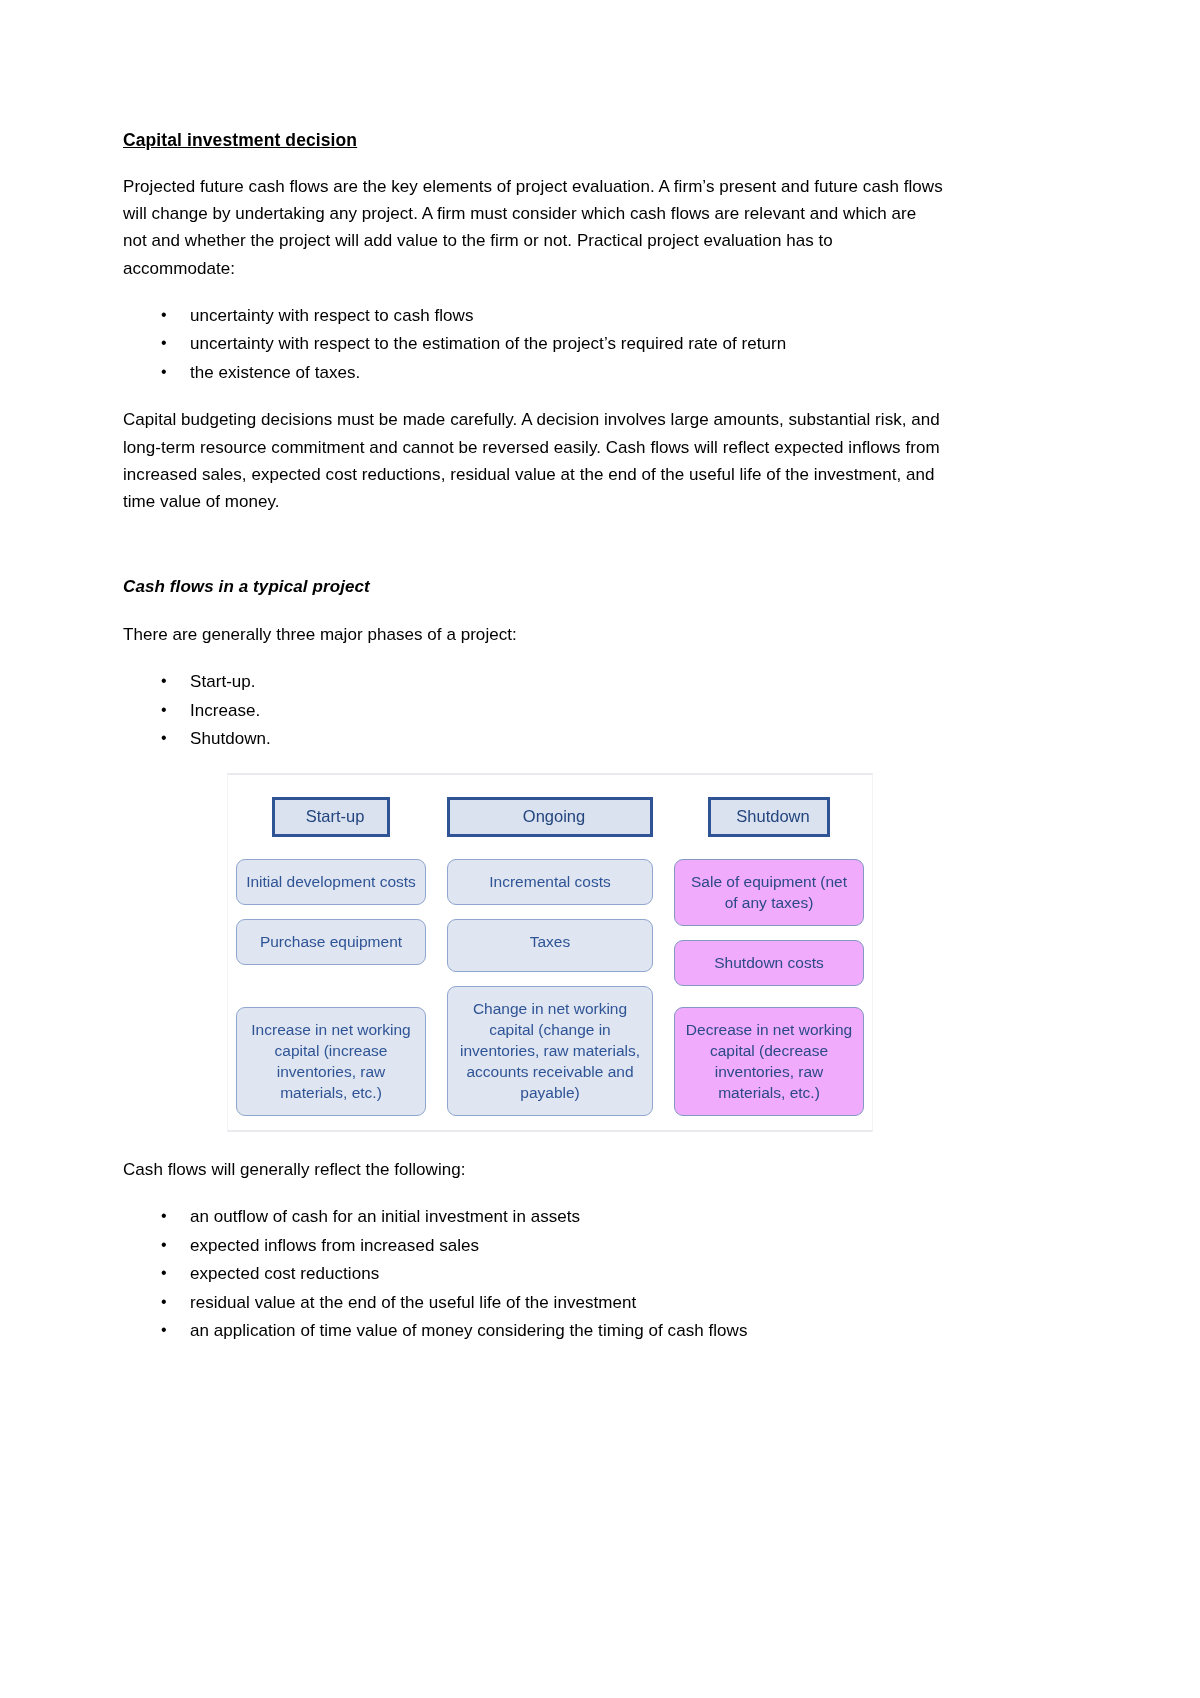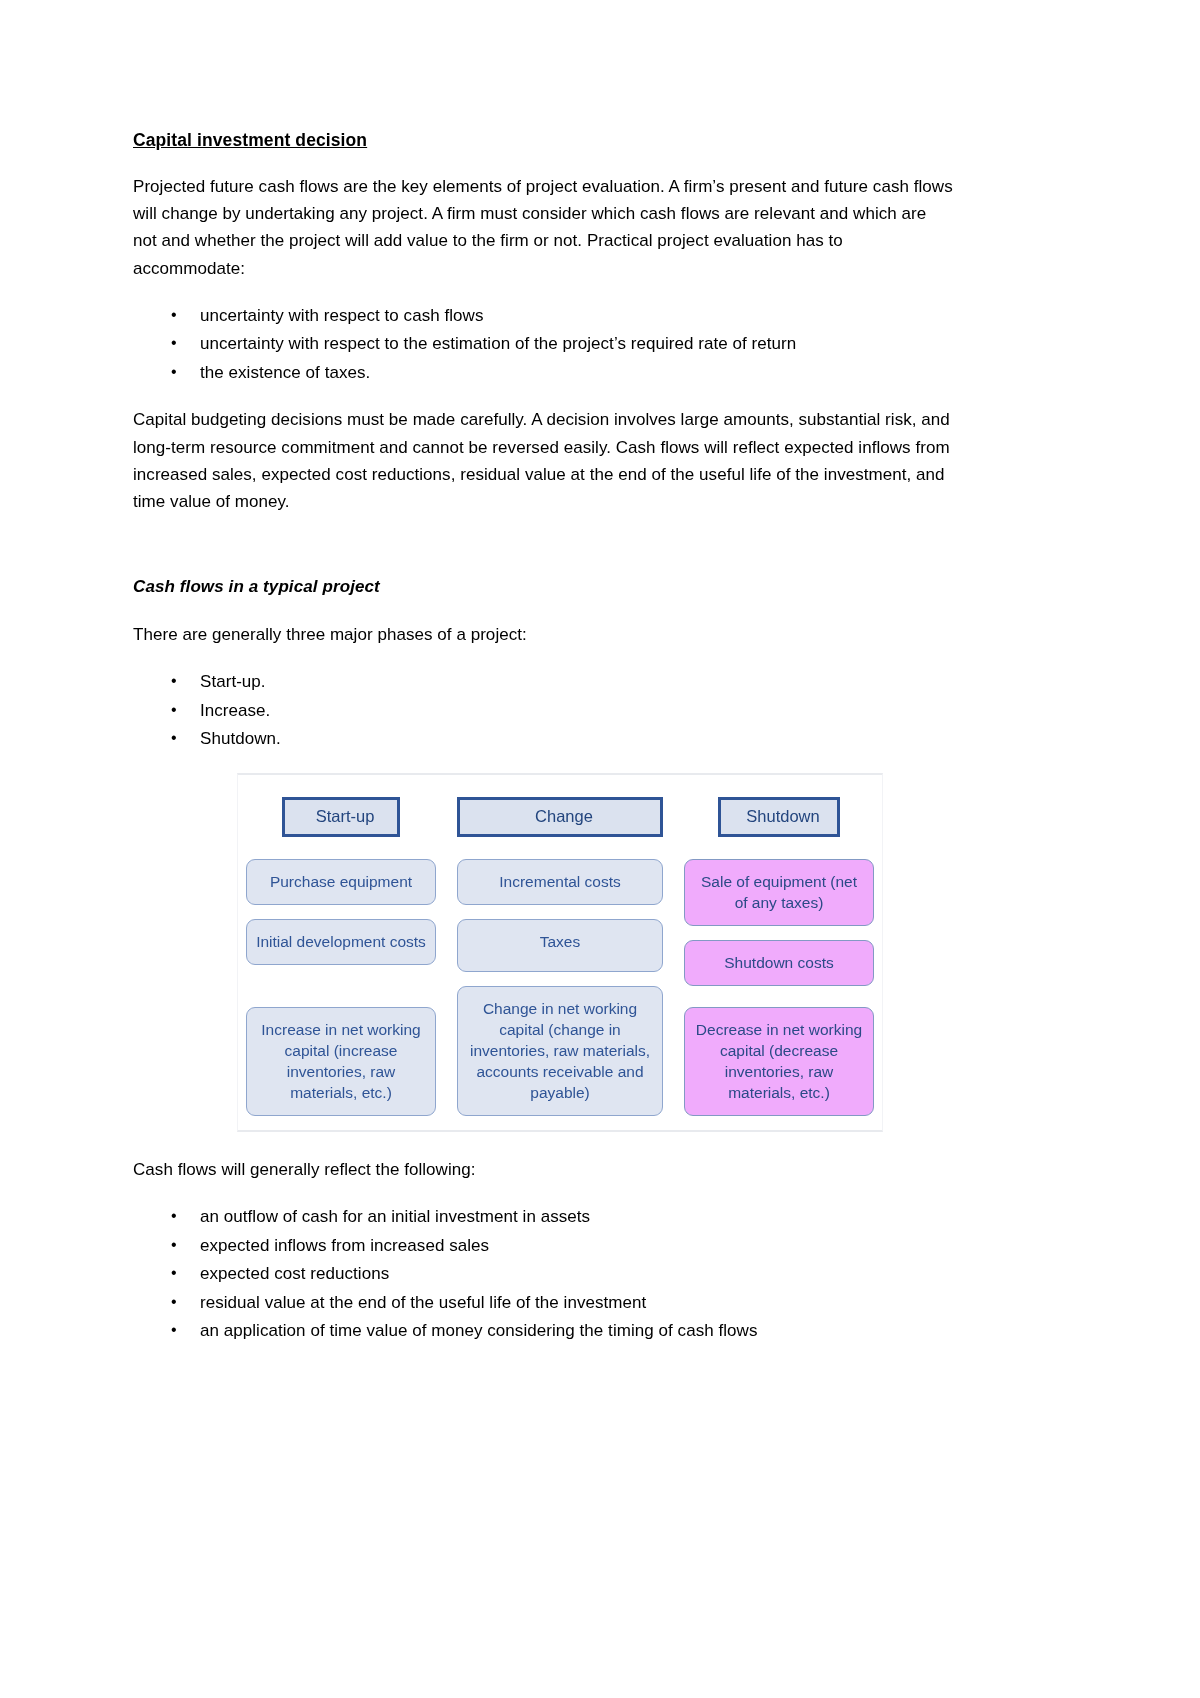--- a/index.html
+++ b/index.html
@@ -14,21 +14,21 @@
   .page {
     position: relative;
     width: 1200px;
     height: 1698px;
     margin: 0 auto;
     background: #ffffff;
     overflow: hidden;
   }
   .content {
     position: absolute;
-    left: 133px;
+    left: 123px;
     top: 130px;
     width: 820px;
   }
 
   h1.doc-heading {
     font-size: 17.5px;
     font-weight: bold;
     text-decoration: underline;
     margin: 0 0 22px 0;
     letter-spacing: 0.1px;
@@ -162,28 +162,28 @@
       <li>Start-up.</li>
       <li>Increase.</li>
       <li>Shutdown.</li>
     </ul>
 
     <div class="diagram">
       <div class="diagram-cols">
 
         <div class="dcol col1">
           <div class="phase-header">Start-up</div>
+          <div class="node">Initial development costs</div>
           <div class="node">Purchase equipment</div>
-          <div class="node">Initial development costs</div>
           <div class="node-spacer"></div>
           <div class="node bottom">Increase in net working capital (increase inventories, raw materials, etc.)</div>
         </div>
 
         <div class="dcol wide col2">
-          <div class="phase-header">Change</div>
+          <div class="phase-header">Ongoing</div>
           <div class="node">Incremental costs</div>
           <div class="node tall">Taxes</div>
           <div class="node bottom">Change in net working capital (change in inventories, raw materials, accounts receivable and payable)</div>
         </div>
 
         <div class="dcol col3">
           <div class="phase-header">Shutdown</div>
           <div class="node dark">Sale of equipment (net of any taxes)</div>
           <div class="node dark">Shutdown costs</div>
           <div class="node-spacer"></div>

